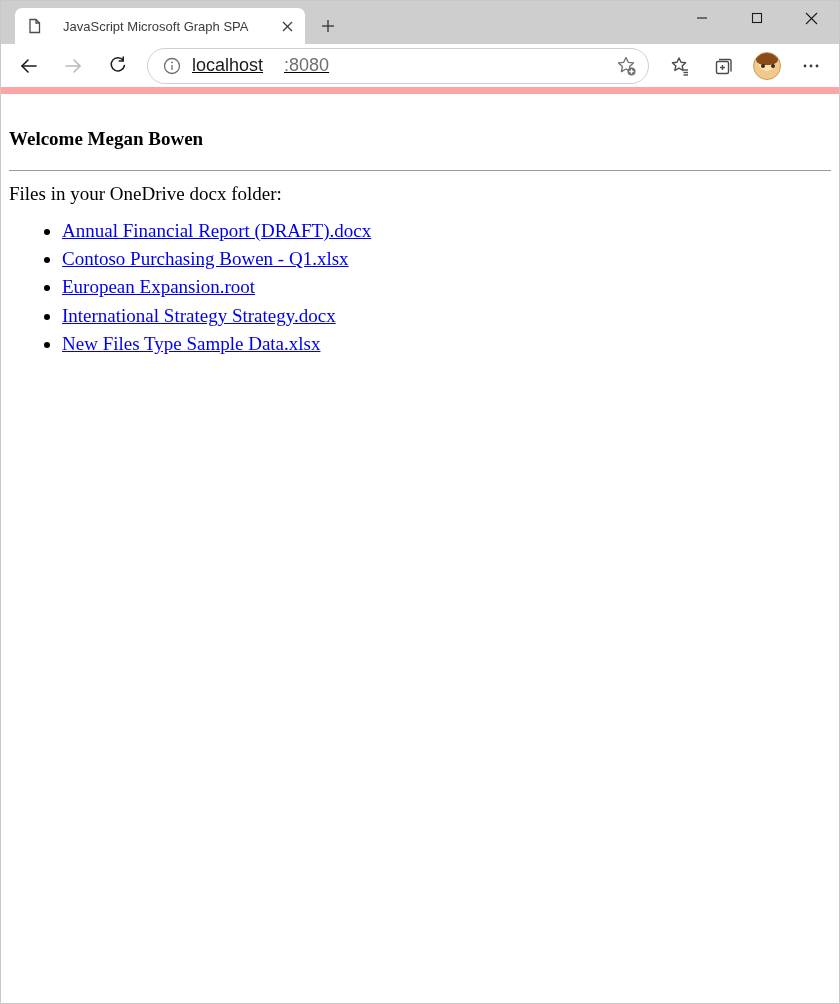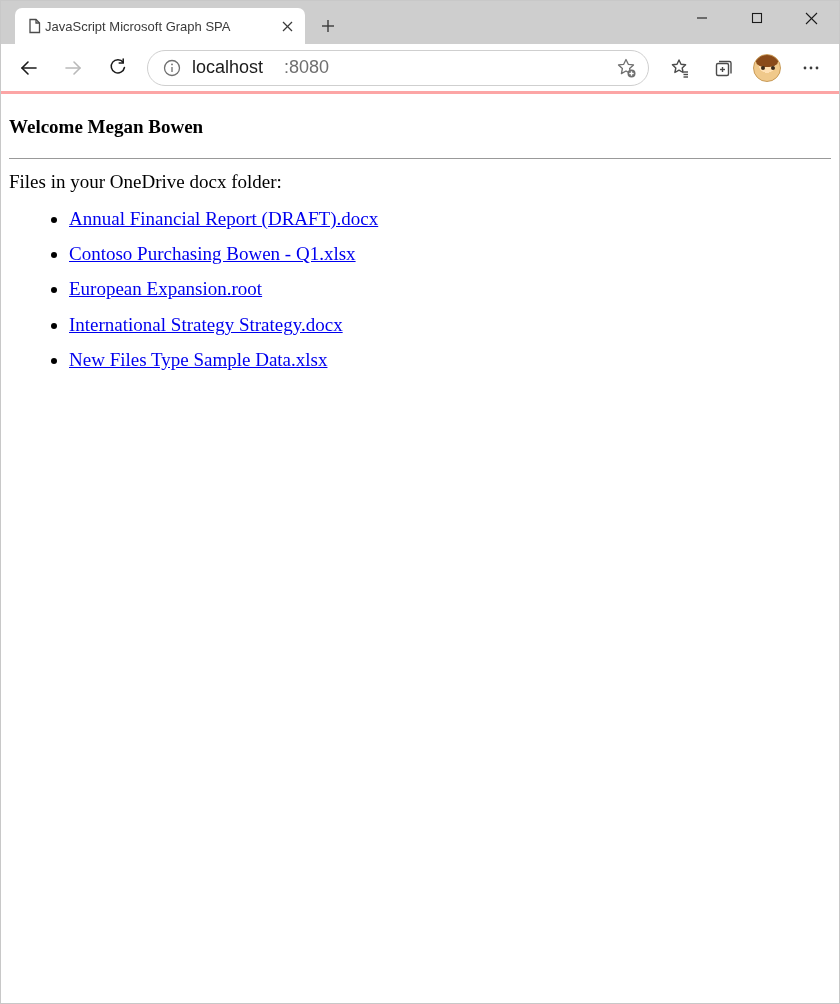--- a/index.html
+++ b/index.html
@@ -45,21 +45,21 @@
       height: 100%;
     }
     .tab {
       height: 36px;
       background: #fff;
       border-top-left-radius: 7px;
       border-top-right-radius: 7px;
       display: flex;
       align-items: center;
       padding: 0 10px 0 12px;
-      gap: 2px;
+      gap: 20px;
       min-width: 290px;
       color: #3b3b3b;
       font-size: 13px;
     }
     .tab .favicon {
       width: 16px;
       height: 16px;
       display: flex;
       align-items: center;
       justify-content: center;
@@ -75,25 +75,26 @@
       display: flex;
       align-items: center;
       justify-content: center;
       color: #3b3b3b;
     }
 
     
     .toolbar {
       height: 50px;
       background: #fff;
-      border-bottom: 3px solid #fca5a5;
+      border-bottom: 7px solid #fca5a5;
       display: flex;
       align-items: center;
       padding: 0 8px;
       gap: 4px;
+      text-decoration: underline;
     }
     .tb-btn {
       width: 40px;
       height: 40px;
       display: flex;
       align-items: center;
       justify-content: center;
       border-radius: 4px;
       color: #1b1b1b;
     }
@@ -156,32 +157,32 @@
     .content {
       flex: 1;
       overflow: auto;
       padding: 22px 8px 0 8px;
       font-family: "Times New Roman", Times, serif;
       font-size: 19px;
       color: #000;
       background: #fff;
     }
     .content h3 {
-      margin: 0 0 14px 0;
+      margin: 12px 0 14px 0;
       font-size: 19px;
       font-weight: bold;
     }
     .content hr {
       border: none;
       border-top: 1px solid #999;
       margin: 20px 0 12px 0;
     }
     .content p { margin: 0 0 14px 0; }
     .content ul { margin: 0 0 14px 0; padding-left: 48px; }
-    .content li { margin: 12px; line-height: 1.22; list-style: disc; }
+    .content li { margin: 5px; line-height: 1.22; list-style: disc; }
     .content a { color: #0000EE; text-decoration: underline; }
   </style>
 </head>
 <body>
 
 <div class="titlebar">
   <div class="tabstrip">
     <div class="tab">
       <span class="favicon">
         <svg width="16" height="16" viewBox="0 0 16 16" fill="none" stroke="#4b4b4b" stroke-width="1.3">

